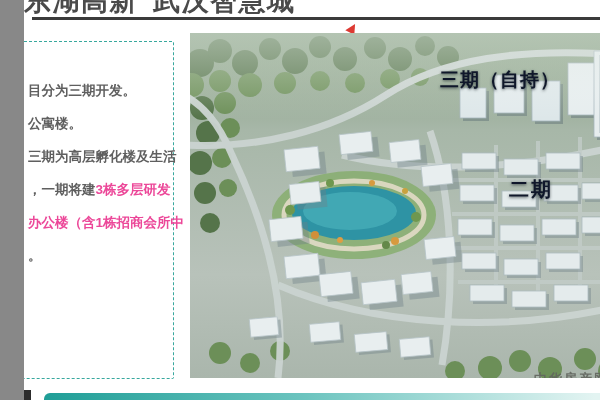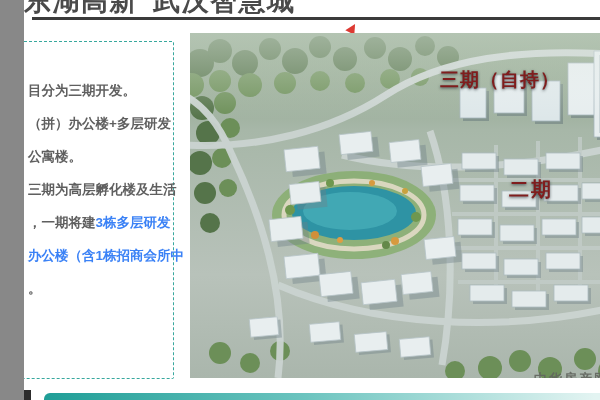--- a/index.html
+++ b/index.html
@@ -14,29 +14,29 @@
     letter-spacing:1.5px;word-spacing:6px;margin-top:-17px;}
   .title-rule{position:absolute;left:8px;top:17px;width:579px;height:3.2px;background:#3b3b3b;}
   
   .red-marker{position:absolute;left:323px;top:23px;width:0;height:0;
     border-left:6px solid transparent;border-right:4px solid transparent;
     border-bottom:10px solid #dd3a33;transform:rotate(26deg);}
   
   .text-col{position:absolute;left:4px;top:74px;width:152px;}
   .tline{height:33px;line-height:33px;font-size:13.5px;font-weight:700;color:#5f5f5f;
     white-space:nowrap;}
-  .red{color:#3b82f6;text-align:right;}
+  .red{color:#ec4899;text-align:right;}
   
   .dash-box{position:absolute;left:-12px;top:41px;width:160px;height:336px;
     border:1.6px dashed #38a89e;border-radius:2px;pointer-events:none;}
   
   .aerial{position:absolute;left:166px;top:33px;width:434px;height:345px;overflow:hidden;
     background:#a9b8ae;}
   .aerial svg{display:block;}
-  .plabel{position:absolute;color:#7f1d1d;font-weight:700;white-space:nowrap;
+  .plabel{position:absolute;color:#0f172a;font-weight:700;white-space:nowrap;
     text-shadow:0 1px 3px rgba(30,40,45,.75);}
   .p3{left:250px;top:34px;font-size:19px;letter-spacing:1px;}
   .p2{left:319px;top:143px;font-size:20px;letter-spacing:2px;}
   .p1{left:148px;top:223px;font-size:22px;letter-spacing:4px;}
   .watermark{position:absolute;left:344px;top:337px;font-size:13px;font-weight:700;
     color:#62665f;opacity:.9;white-space:nowrap;letter-spacing:2px;}
   
   .bottom-bar{position:absolute;left:20px;top:393px;width:580px;height:12px;
     border-radius:6px 0 0 6px;
     background:linear-gradient(90deg,#1f9e97,#6cc4bf 45%,#e3f4f2 95%);}
@@ -51,21 +51,20 @@
     <div class="title-text">东湖高新 武汉智慧城</div>
   </div>
   <div class="title-rule"></div>
 
   <div class="red-marker"></div>
 
   <div class="dash-box"></div>
 
   <div class="text-col">
     <div class="tline">目分为三期开发。</div>
-    <div class="tline">（拼）办公楼+多层研发</div>
     <div class="tline">公寓楼。</div>
     <div class="tline">三期为高层孵化楼及生活</div>
     <div class="tline"><span>，一期将建</span><span class="red">3栋多层研发</span></div>
     <div class="tline red">办公楼（含1栋招商会所中</div>
     <div class="tline">。</div>
   </div>
 
   <div class="aerial">
     <svg width="434" height="345" viewBox="0 0 434 345" xmlns="http://www.w3.org/2000/svg">
       <defs>

